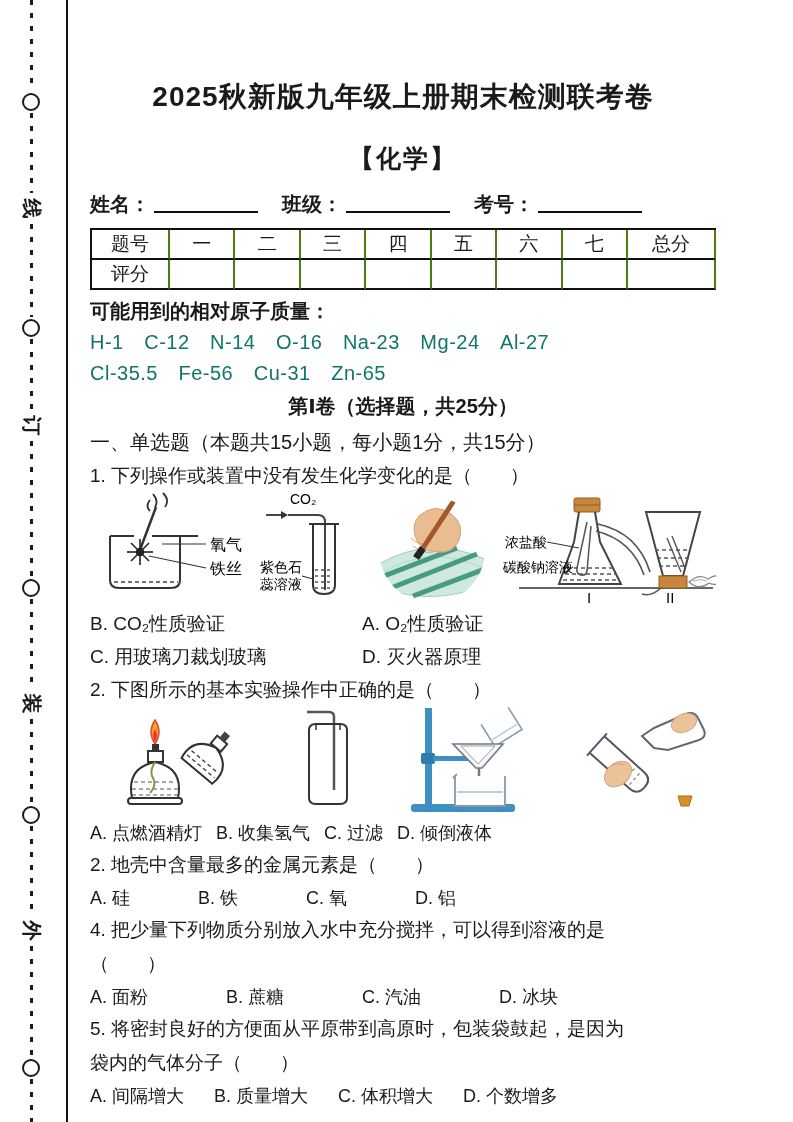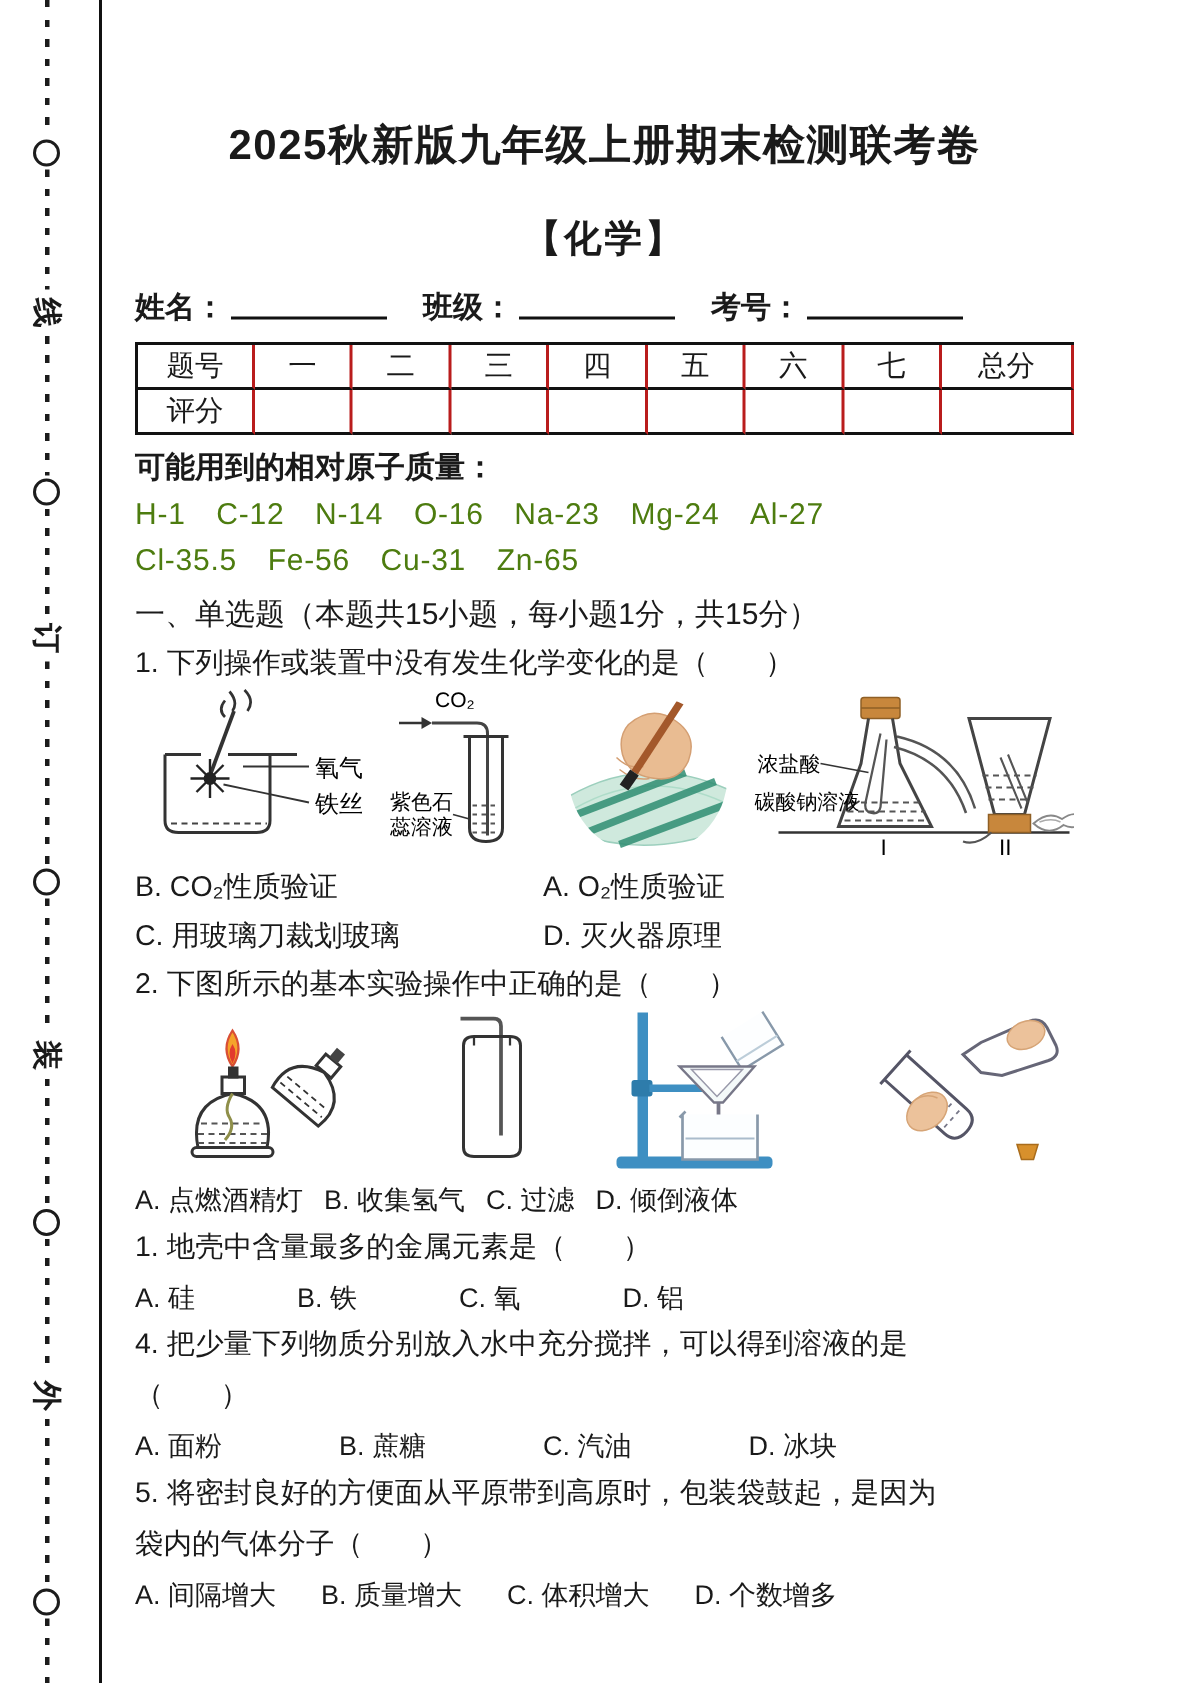--- a/index.html
+++ b/index.html
@@ -16,24 +16,24 @@
   
   .content{position:absolute;left:90px;top:0;width:626px;}
   .title{margin-top:78px;text-align:center;font-size:28px;font-weight:bold;letter-spacing:1px;}
   .subject{margin-top:26px;text-align:center;font-size:25px;font-weight:bold;letter-spacing:2px;}
   .fields{margin-top:16px;display:flex;font-size:20px;font-weight:bold;}
   .blank{display:inline-block;width:104px;border-bottom:2.5px solid #111;height:20px;margin-left:4px;}
   .fgap{width:24px;}
   .score-table{margin-top:10px;display:grid;grid-template-columns:78px repeat(7,1fr) 88px;
         border-top:2px solid #111;border-left:2px solid #111;}
   .st-row{display:contents;}
-  .st-cell{border-right:2px solid #b91c1c;border-bottom:2px solid #111;height:28px;
+  .st-cell{border-right:2px solid #4d7c0f;border-bottom:2px solid #111;height:28px;
         display:flex;align-items:center;justify-content:center;font-size:19px;font-weight:500;}
   .amass-h{margin-top:8px;font-size:20px;font-weight:bold;}
-  .amass{margin-top:4px;font-size:20px;color:#4d7c0f;letter-spacing:.5px;}
+  .amass{margin-top:4px;font-size:20px;color:#0f766e;letter-spacing:.5px;}
   .vol-title{margin-top:6px;text-align:center;font-size:20px;font-weight:bold;}
   .part-title{margin-top:9px;font-size:20px;font-weight:normal;}
   .qtext{margin-top:6px;font-size:19px;line-height:28px;}
   .fig-row{display:flex;align-items:flex-end;justify-content:space-between;}
   .opt-grid2{display:grid;grid-template-columns:272px auto;row-gap:7px;font-size:19px;margin-top:5px;}
   .opt-row{display:flex;font-size:18px;margin-top:7px;}
   .g14 > span + span{margin-left:14px;}
   .g68 > span + span{margin-left:68px;}
   .g78 > span + span{margin-left:78px;}
   .g30 > span + span{margin-left:30px;}
@@ -95,20 +95,21 @@
         <div class="st-cell"></div>
         <div class="st-cell"></div>
         <div class="st-cell"></div>
       </div>
     </div>
 
     <div class="amass-h">可能用到的相对原子质量：</div>
     <div class="amass">H-1　C-12　N-14　O-16　Na-23　Mg-24　Al-27</div>
     <div class="amass">Cl-35.5　Fe-56　Cu-31　Zn-65</div>
 
+    <div class="vol-title">第Ⅰ卷（选择题，共25分）</div>
     <div class="part-title">一、单选题（本题共15小题，每小题1分，共15分）</div>
 
     <div class="qtext">1. 下列操作或装置中没有发生化学变化的是（　　）</div>
 
     <div class="fig-row" style="height:116px">
 
       <svg width="170" height="116" viewBox="0 0 170 116">
         <path d="M63,4 q6,7 2,13 M73,3 q7,7 2,14 M60,10 q-5,6 0,11" fill="none" stroke="#333" stroke-width="1.8"></path>
         <line x1="66" y1="17" x2="50" y2="60" stroke="#333" stroke-width="2.5"></line>
         <path d="M20,46 h24 m18,0 h46 M20,46 v44 q0,8 9,8 h52 q9,0 9,-8 V46" fill="none" stroke="#333" stroke-width="2"></path>
@@ -266,21 +267,21 @@
       </svg>
     </div>
 
     <div class="opt-row g14">
       <span>A. 点燃酒精灯</span>
       <span>B. 收集氢气</span>
       <span>C. 过滤</span>
       <span>D. 倾倒液体</span>
     </div>
 
-    <div class="qtext">1. 地壳中含量最多的金属元素是（　　）</div>
+    <div class="qtext">2. 地壳中含量最多的金属元素是（　　）</div>
     <div class="opt-row g68">
       <span>A. 硅</span>
       <span>B. 铁</span>
       <span>C. 氧</span>
       <span>D. 铝</span>
     </div>
 
     <div class="qtext">4. 把少量下列物质分别放入水中充分搅拌，可以得到溶液的是</div>
     <div class="qtext">（　　）</div>
     <div class="opt-row g78">

